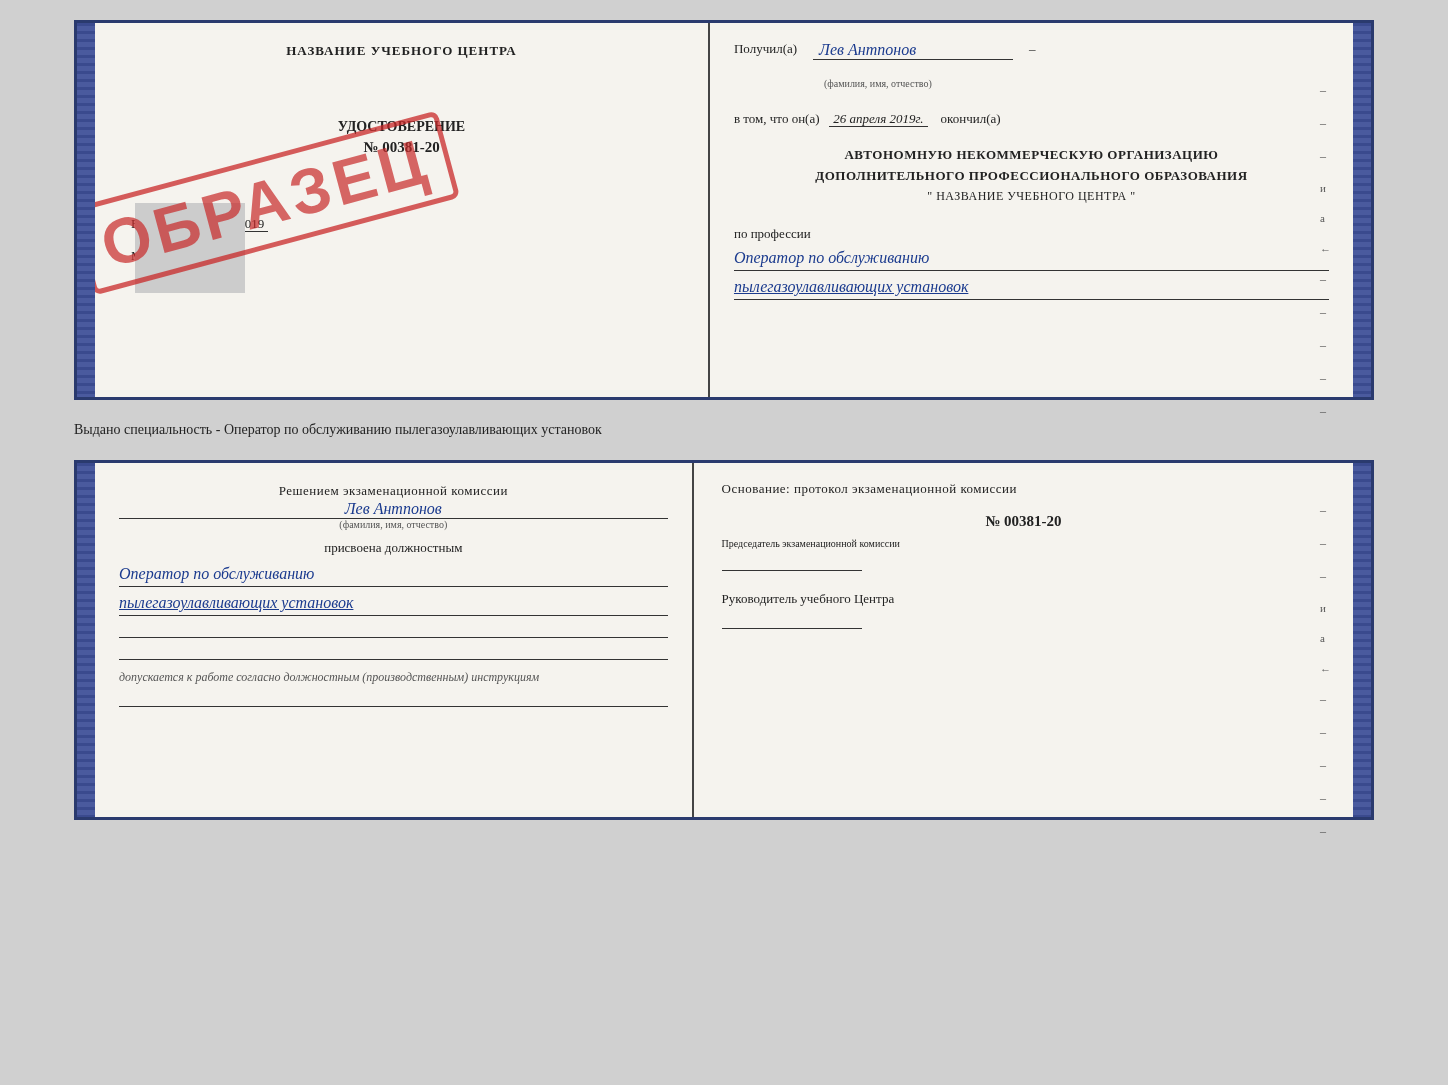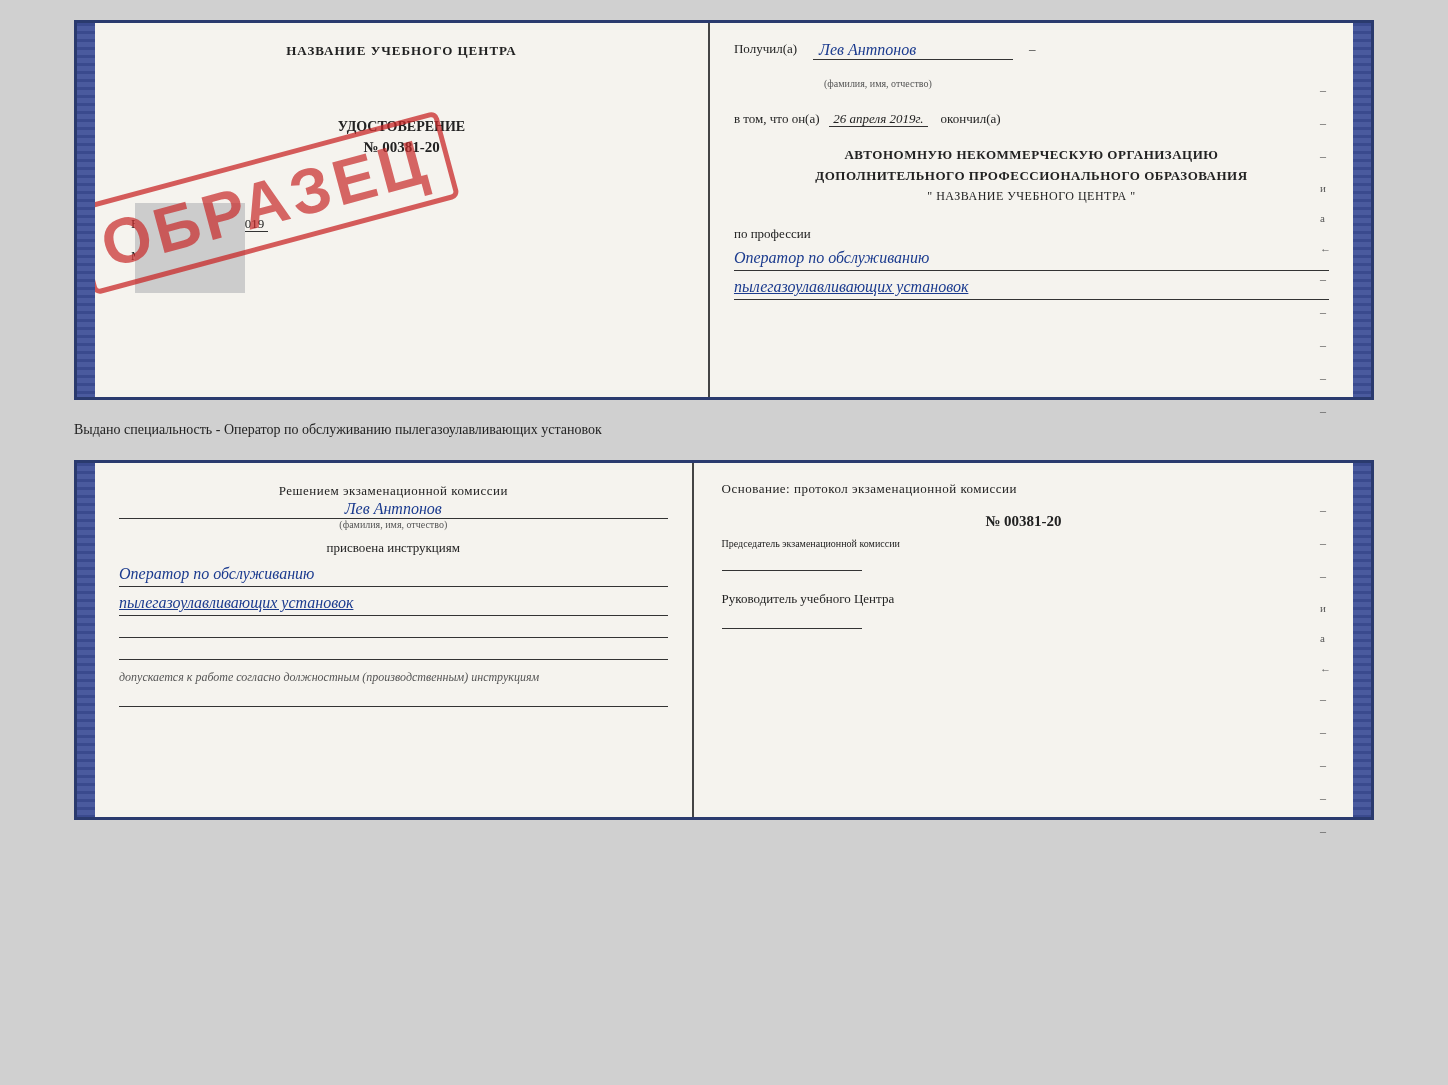--- a/index.html
+++ b/index.html
@@ -465,21 +465,21 @@
   <div class="separator-label">Выдано специальность - Оператор по обслуживанию пылегазоулавливающих установок</div>
 
   <div class="doc-bottom">
     <div class="spine-left"></div>
 
     <div class="doc-bottom-left">
       <div class="decision-header">Решением экзаменационной комиссии</div>
       <div class="decision-name">Лев Антпонов</div>
       <div class="name-hint-center">(фамилия, имя, отчество)</div>
 
-      <div class="assigned-qual">присвоена инструкциям</div>
+      <div class="assigned-qual">присвоена должностным</div>
       <span class="qual-value">Оператор по обслуживанию</span>
       <span class="qual-value" style="text-decoration:underline;">пылегазоулавливающих установок</span>
 
       <span class="underline-blank"></span>
       <span class="underline-blank"></span>
 
       <div class="admitted-line">
         <span>допускается к  работе согласно должностным (производственным) инструкциям</span>
       </div>
 

